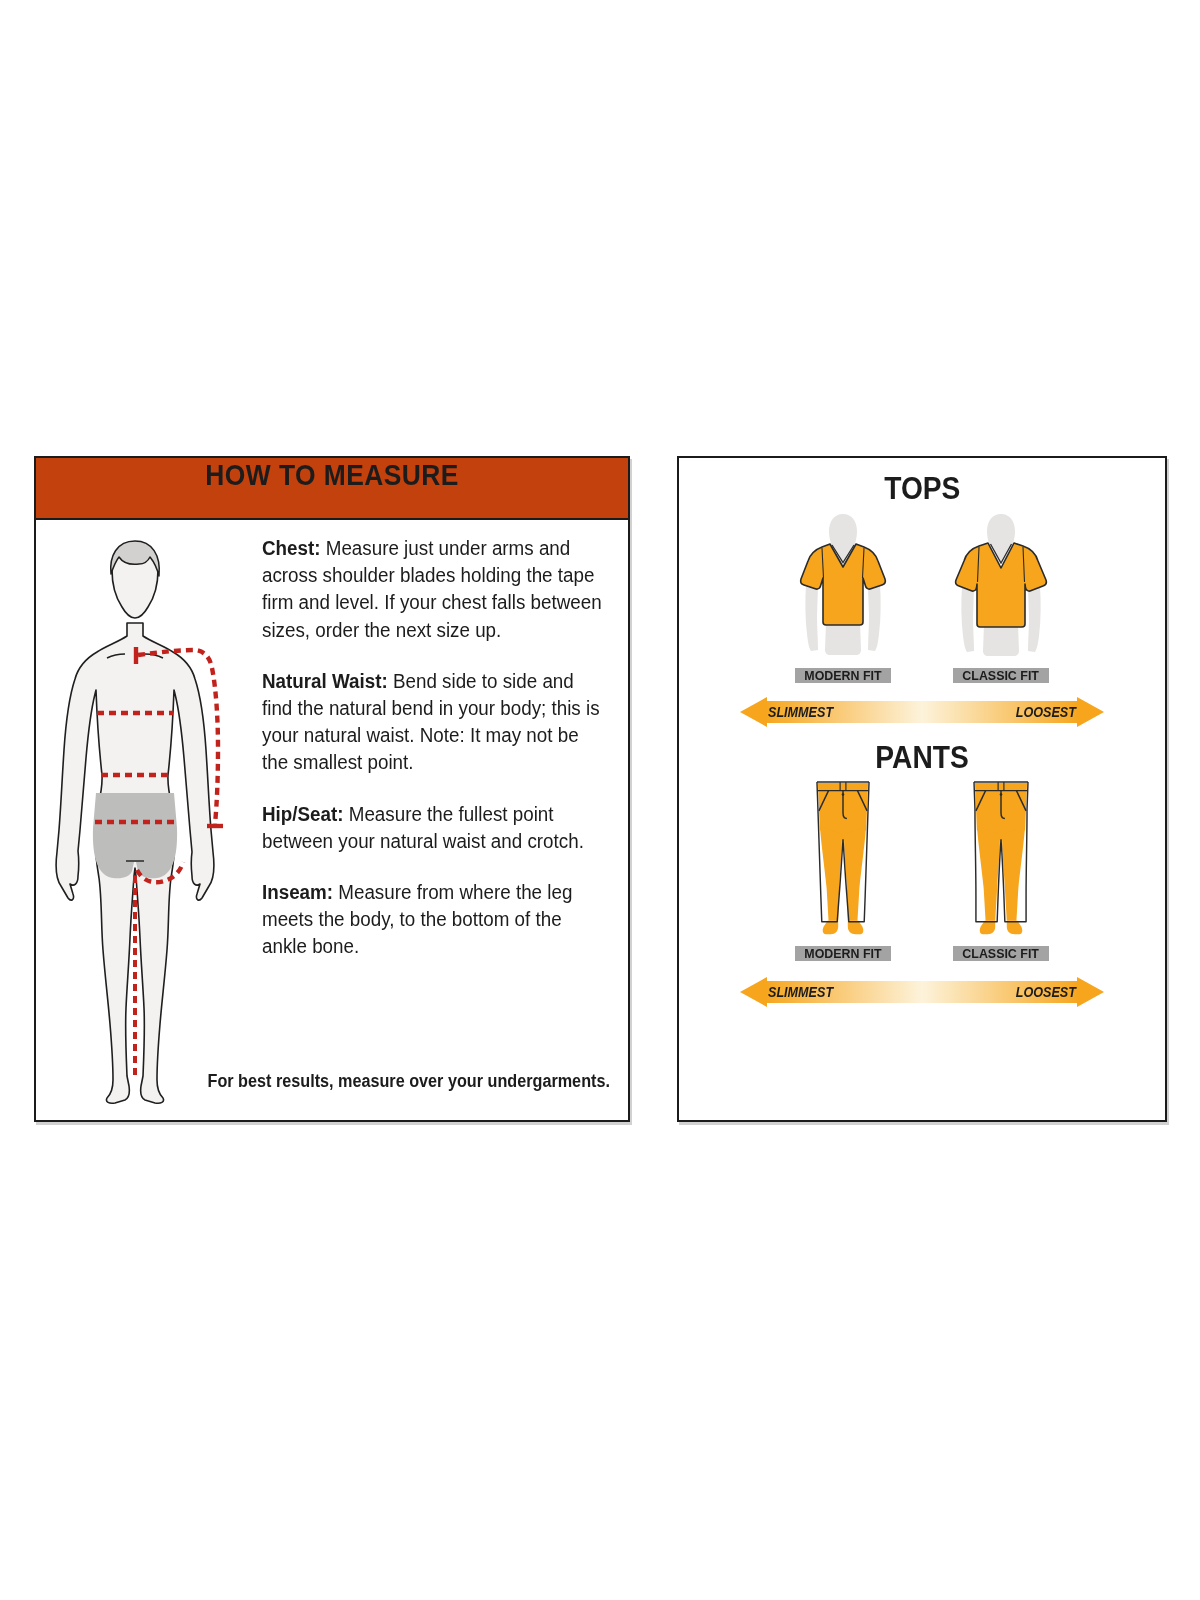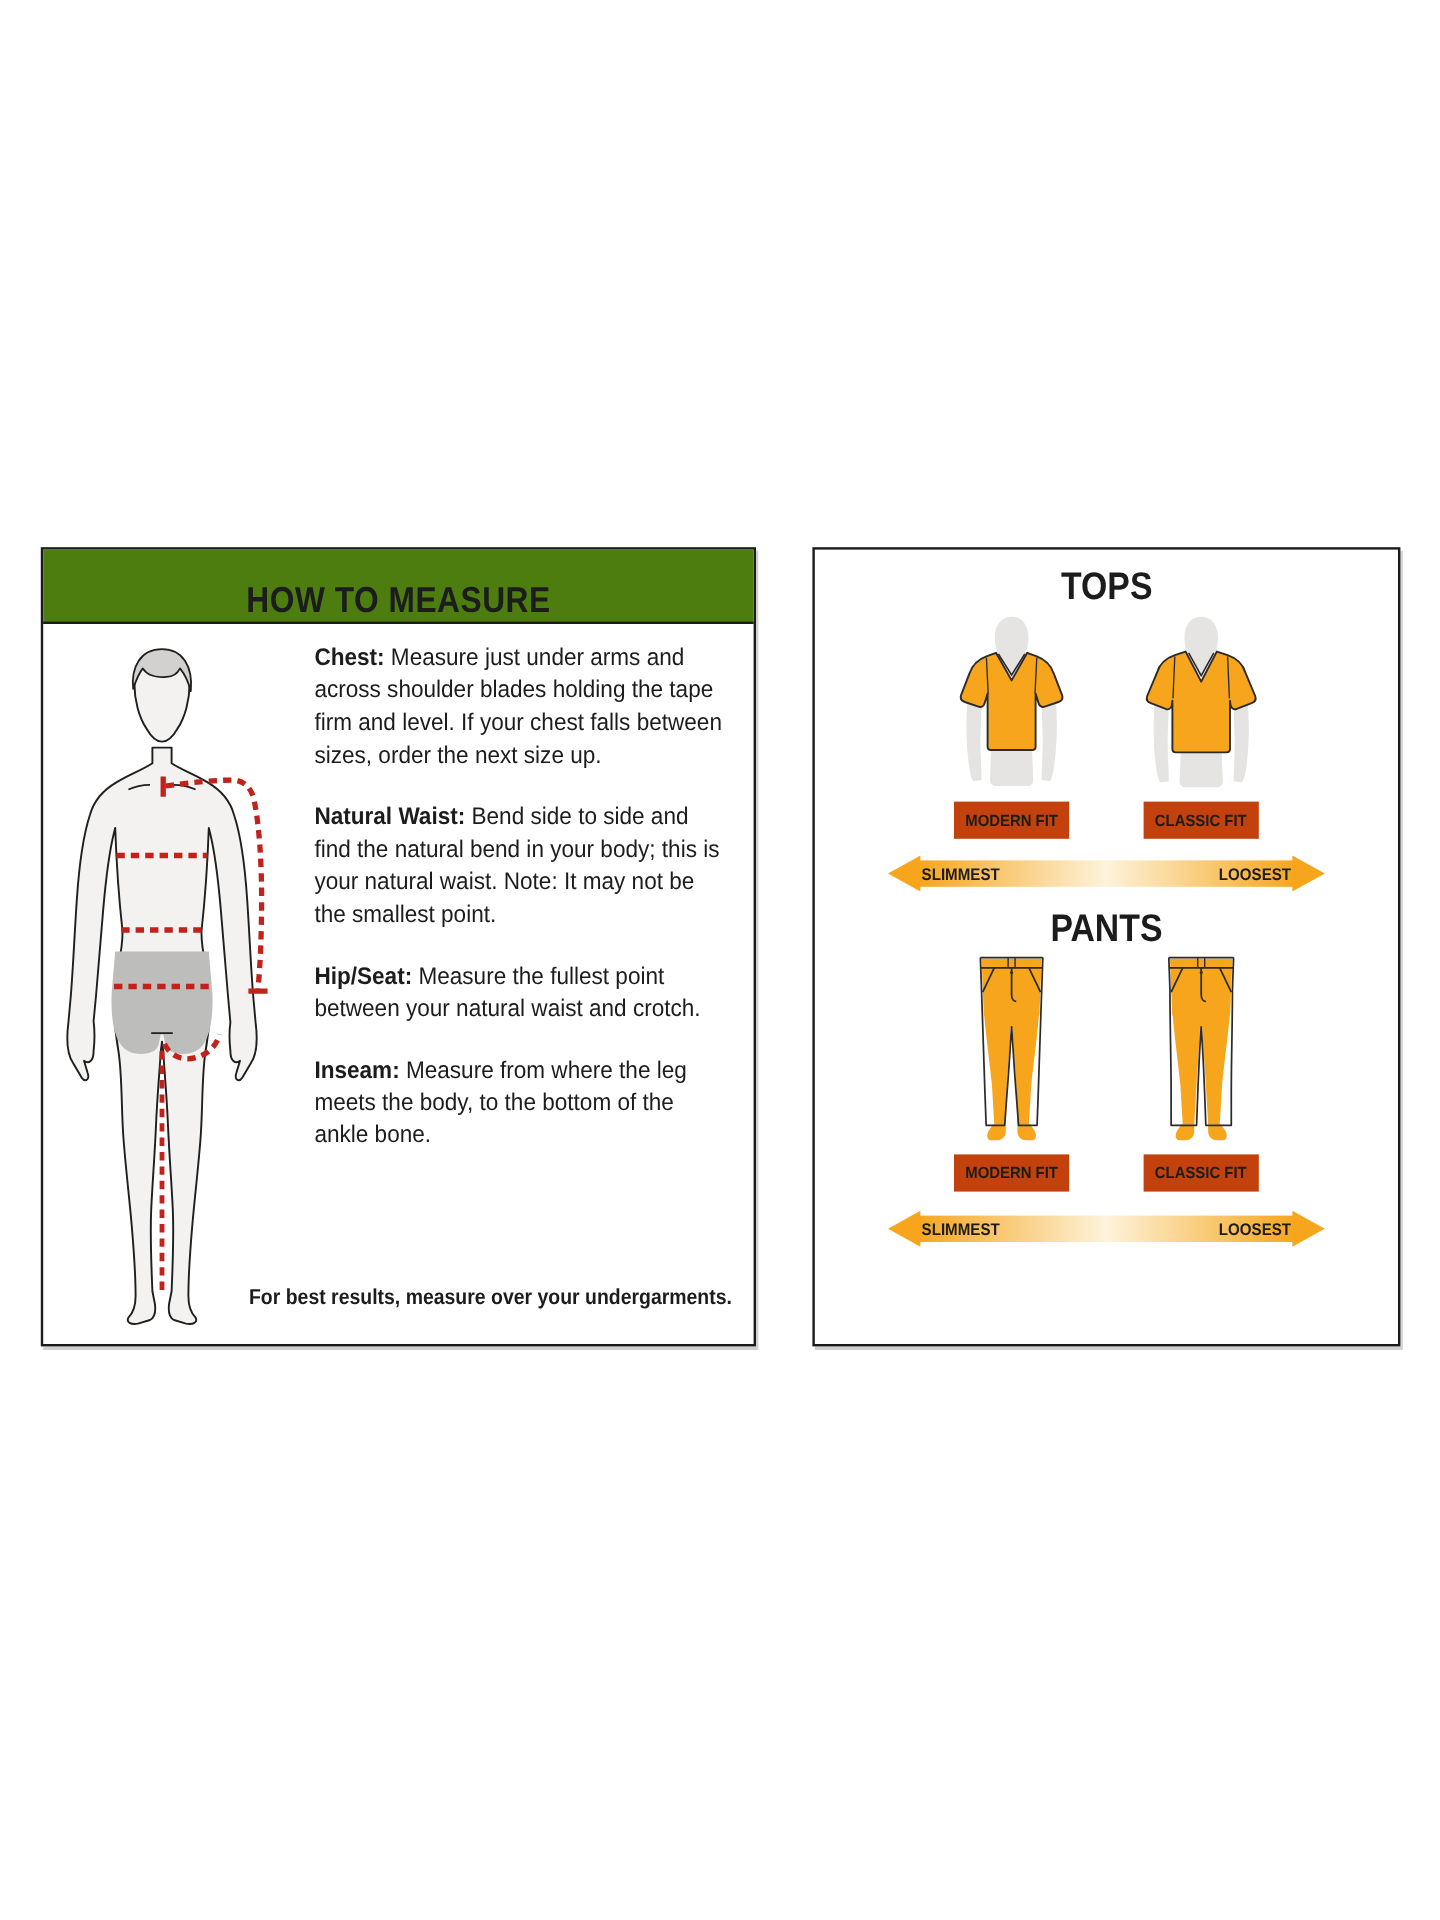--- a/index.html
+++ b/index.html
@@ -1,40 +1,40 @@
 <!DOCTYPE html>
 <html><head>
 <meta charset="utf-8">
 <style>
   html,body{margin:0;padding:0;background:#ffffff;}
   body{width:1200px;height:1600px;position:relative;font-family:"Liberation Sans",sans-serif;color:#1c1c1c;overflow:hidden;}
   .panel{position:absolute;top:456px;height:666px;border:2px solid #1b1b1b;background:#ffffff;box-shadow:2px 3px 0 rgba(0,0,0,0.18);box-sizing:border-box;}
   #measure-panel{left:34px;width:596px;}
   #fits-panel{left:677px;width:490px;}
-  .panel-header{height:60px;background:#4d7c0f;border-bottom:2px solid #1b1b1b;display:flex;align-items:flex-end;justify-content:center;}
+  .panel-header{height:60px;background:#c2410c;border-bottom:2px solid #1b1b1b;display:flex;align-items:flex-start;justify-content:center;}
   .panel-title{font-size:30px;font-weight:bold;letter-spacing:.5px;transform:scaleX(.88);transform-origin:center;white-space:nowrap;}
   
   #figure-wrap{position:absolute;left:6px;top:70px;width:196px;height:578px;}
   #measure-copy{position:absolute;left:226px;top:77px;width:362px;transform:scaleX(.94);transform-origin:left top;font-size:20px;line-height:1.36;}
   #measure-copy p{margin:0 0 24px 0;}
   #measure-copy b{font-weight:bold;}
   #measure-footnote{position:absolute;left:150px;bottom:28px;width:430px;text-align:center;font-weight:bold;font-size:18px;transform:scaleX(.9);transform-origin:center;white-space:nowrap;}
   
   #fits-body{display:flex;flex-direction:column;align-items:center;}
   .section-heading{font-weight:bold;font-size:32px;line-height:34px;transform:scaleX(.88);transform-origin:center;}
   #tops-heading{margin-top:13px;}
   #pants-heading{margin-top:10px;}
   .figure-row{display:flex;justify-content:center;align-items:flex-end;}
   #tops-row{margin-top:5px;gap:48px;}
   #pants-row{margin-top:6px;gap:96px;}
   .label-row{display:flex;justify-content:center;gap:62px;margin-top:8px;}
   #pants-label-row{margin-top:4px;}
-  .fit-badge{width:96px;height:31px;background:#c2410c;display:flex;align-items:center;justify-content:center;}
+  .fit-badge{width:96px;height:15px;background:#a3a3a3;display:flex;align-items:center;justify-content:center;}
   .fit-badge span{font-size:13.5px;font-weight:bold;transform:scaleX(.92);white-space:nowrap;}
-  .scale-arrow{position:relative;width:364px;height:36px;}
+  .scale-arrow{position:relative;width:364px;height:36px;font-style:italic;}
   #tops-arrow{margin-top:11px;}
   #pants-arrow{margin-top:13px;}
   .scale-label{position:absolute;top:50%;transform:translateY(-50%) scaleX(.9);font-size:14px;font-weight:bold;white-space:nowrap;}
   .scale-label.left{left:28px;transform-origin:left center;}
   .scale-label.right{right:28px;transform-origin:right center;}
   svg{display:block;}
 </style>
 </head>
 <body>
 

